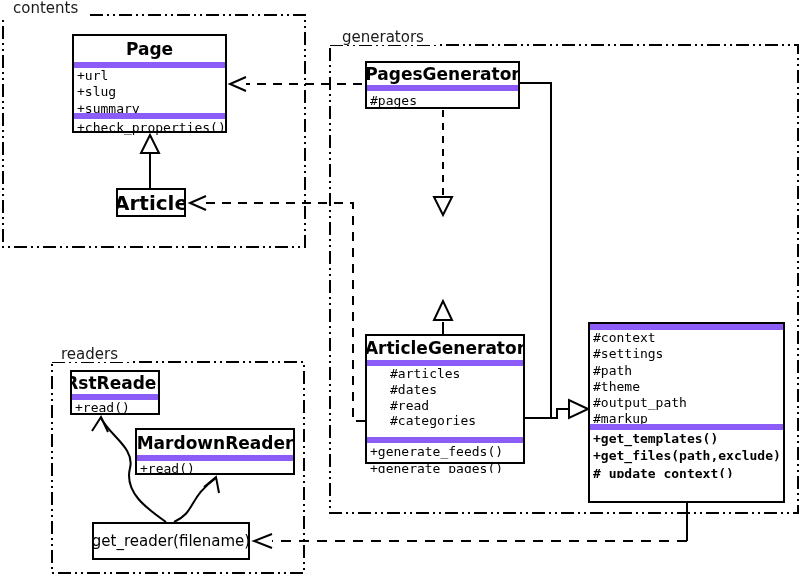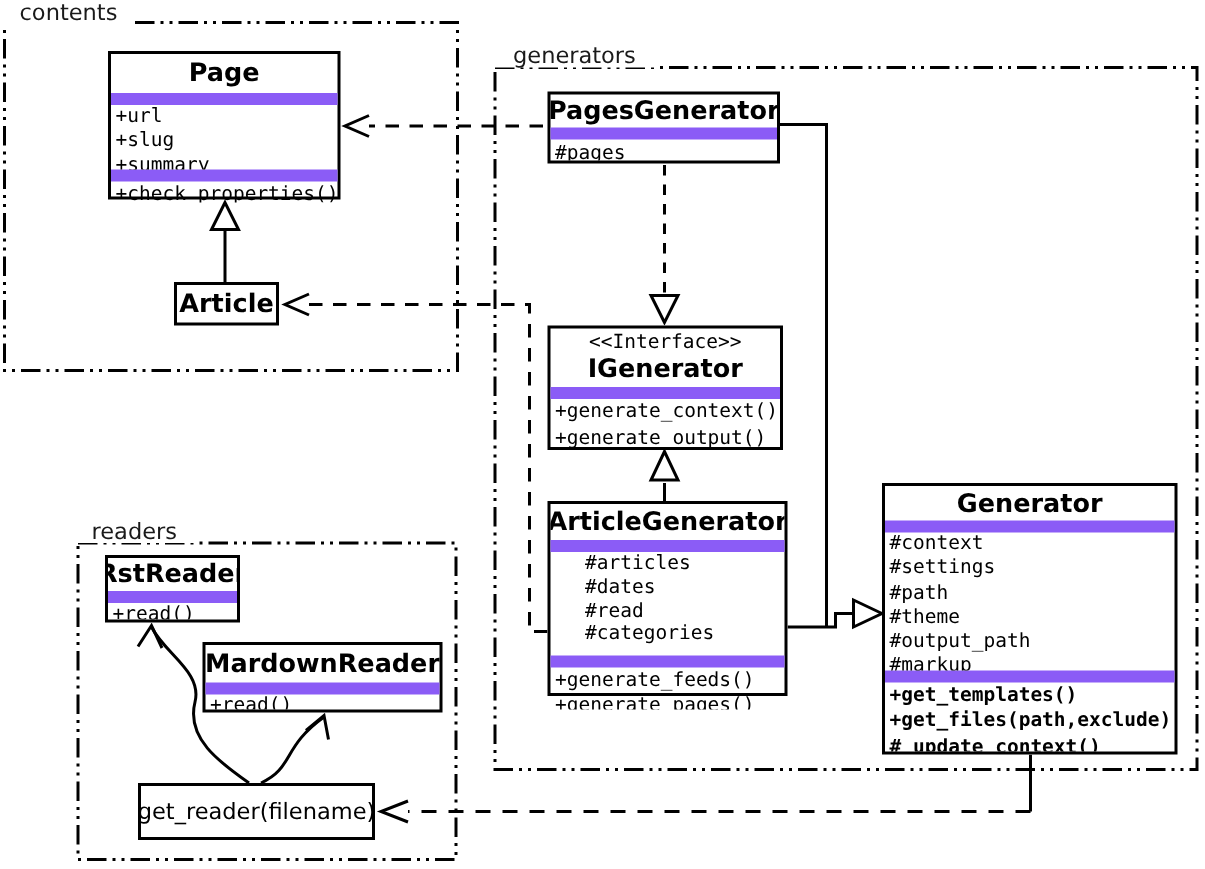--- a/index.html
+++ b/index.html
@@ -19,21 +19,21 @@
     color:#1a1a1a;
     background:#fff;
     padding:0 12px;
     line-height:15px;
   }
   .box {
     position:absolute;
     background:#fff;
     border:2px solid #000;
   }
-  .sec { border-top:8px solid #8b5cf6; overflow:hidden; }
+  .sec { border-top:6px solid #8b5cf6; overflow:hidden; }
   .title {
     display:flex; flex-direction:column;
     align-items:center; justify-content:center;
     font-weight:bold; font-size:17px;
     font-family:"DejaVu Sans", sans-serif;
     overflow:hidden;
   }
   .stereotype {
     font:13px/15px "DejaVu Sans Mono", monospace;
     font-weight:normal;
@@ -99,57 +99,46 @@
       <div class="member">+url</div>
       <div class="member">+slug</div>
       <div class="member">+summary</div>
     </div>
     <div class="sec" style="height:22px; line-height:18px;">
       <div class="member">+check_properties()</div>
     </div>
   </div>
 
   <div class="box" style="left:116px; top:188px; width:70px; height:29px;">
-    <div class="title" style="height:25px; font-size:17px;">Article</div>
+    <div class="title" style="height:25px; font-size:20px;">Article</div>
   </div>
 
   <div class="box" style="left:365px; top:61px; width:155px; height:48px;">
     <div class="title" style="height:22px;">PagesGenerator</div>
     <div class="sec" style="height:22px; line-height:19px;">
       <div class="member">#pages</div>
     </div>
   </div>
 
-  <div class="box" style="left:365px; top:217px; width:157px; height:83px;">
-    <div class="title" style="height:39px;">
-      <div class="stereotype">&lt;&lt;Interface&gt;&gt;</div>
-      <div>IGenerator</div>
-    </div>
-    <div class="sec" style="height:40px; line-height:18px;">
-      <div class="member">+generate_context()</div>
-      <div class="member">+generate_output()</div>
-    </div>
-  </div>
 
   <div class="box" style="left:365px; top:334px; width:160px; height:130px;">
     <div class="title" style="height:24px;">ArticleGenerator</div>
     <div class="sec" style="height:77px; line-height:15.8px;padding-left:20px;">
       <div class="member">#articles</div>
       <div class="member">#dates</div>
       <div class="member">#read</div>
       <div class="member">#categories</div>
     </div>
     <div class="sec" style="height:36px; line-height:17px;">
       <div class="member">+generate_feeds()</div>
       <div class="member">+generate_pages()</div>
     </div>
   </div>
 
   <div class="box" style="left:588px; top:322px; width:197px; height:181px;">
-    <div class="title" style="height:23px;">Generator</div>
     <div class="sec" style="height:100px; line-height:16.3px;">
       <div class="member">#context</div>
       <div class="member">#settings</div>
       <div class="member">#path</div>
       <div class="member">#theme</div>
       <div class="member">#output_path</div>
       <div class="member">#markup</div>
     </div>
     <div class="sec" style="height:54px; line-height:17.3px;font-weight:bold;">
       <div class="member">+get_templates()</div>

